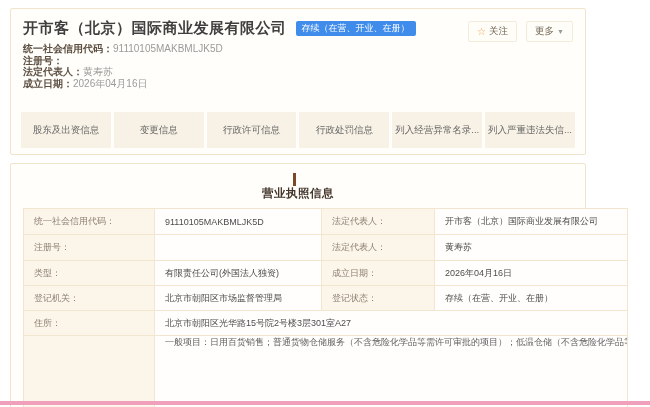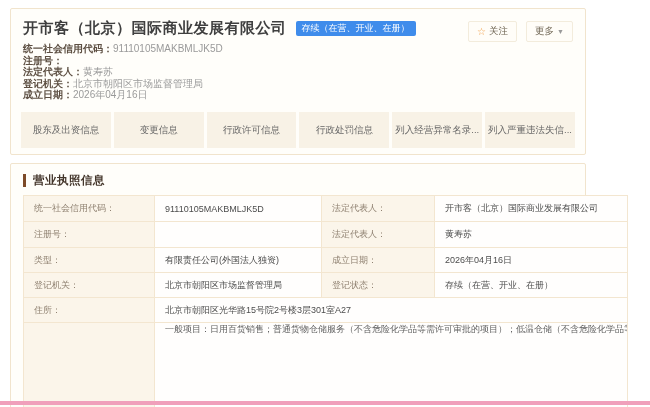--- a/index.html
+++ b/index.html
@@ -70,21 +70,21 @@
   }
   .tab{
     flex:1;
     background:var(--tab-bg);
     color:#666;font-size:9.5px;
     display:flex;align-items:center;justify-content:center;
     cursor:pointer;white-space:nowrap;overflow:hidden;
   }
 
   
-  .section-header{display:flex;align-items:center;padding:9px 12px 7px 12px;}
+  .section-header{display:flex;align-items:center;padding:9px 12px 7px 12px;flex-direction:column;}
   .section-bar{width:3px;height:13px;background:var(--section-bar);margin-right:7px;}
   .section-title{font-size:11.5px;font-weight:bold;color:#43352a;letter-spacing:.5px;}
 
   table.license{
     width:604px;margin:0 12px;
     border-collapse:collapse;table-layout:fixed;
     font-size:9px;
   }
   table.license td{
     border:1px solid var(--table-border);
@@ -133,23 +133,20 @@
 
   <div class="header-fields">
     <div class="field-line">
       <span class="field-label">统一社会信用代码：</span><span class="field-value">91110105MAKBMLJK5D</span>
     </div>
     <div class="field-line">
       <span class="field-label">注册号：</span><span class="field-value"></span>
     </div>
     <div class="field-line">
       <span class="field-label">法定代表人：</span><span class="field-value">黄寿苏</span>
-    </div>
-    <div class="field-line">
-      <span class="field-label">登记机关：</span><span class="field-value">北京市朝阳区市场监督管理局</span>
     </div>
     <div class="field-line">
       <span class="field-label">成立日期：</span><span class="field-value">2026年04月16日</span>
     </div>
   </div>
 
   <div class="tabs">
     <div class="tab">股东及出资信息</div>
     <div class="tab">变更信息</div>
     <div class="tab">行政许可信息</div>

